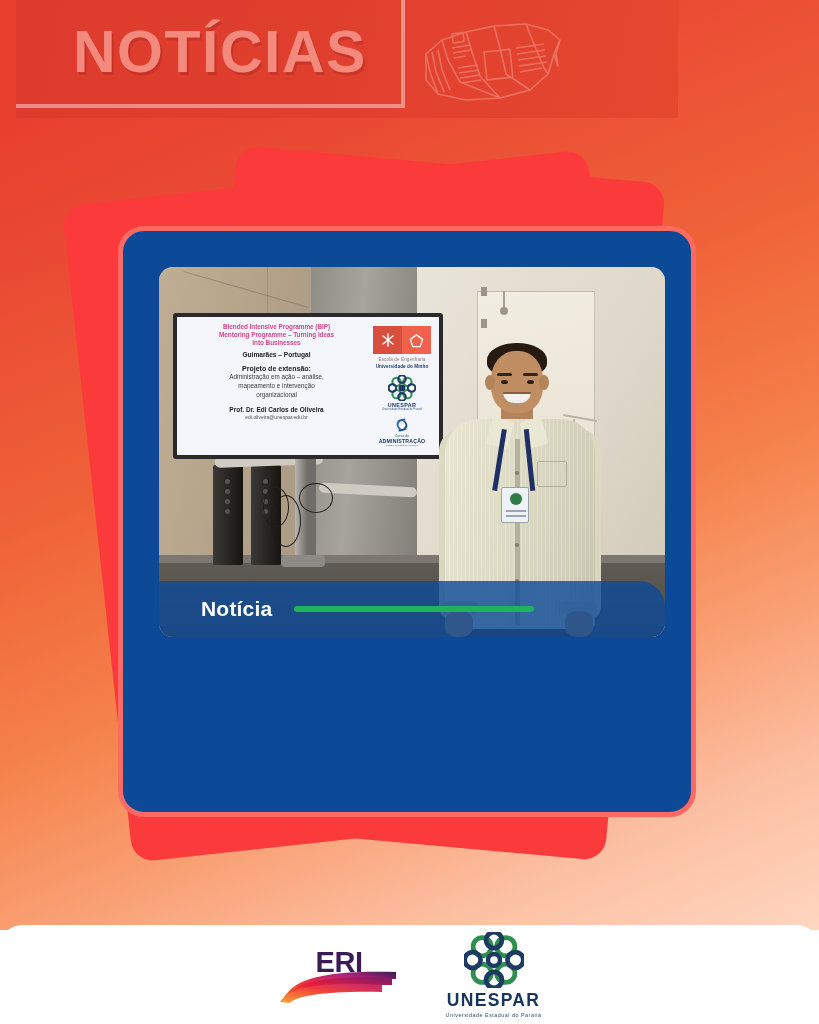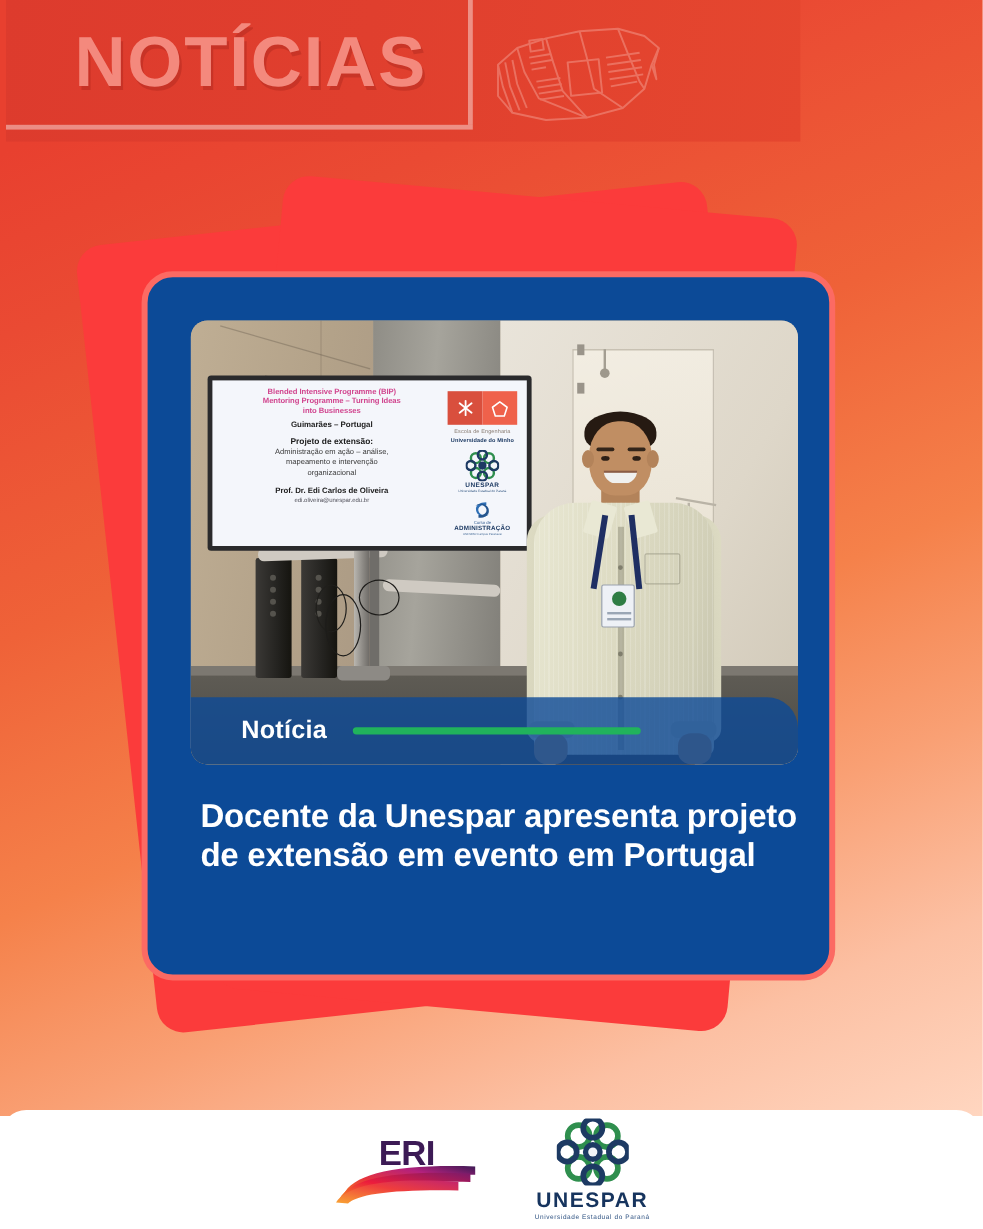--- a/index.html
+++ b/index.html
@@ -28,21 +28,21 @@
         #ea4a33 22%,
         #ef6238 42%,
         #f5814a 60%,
         #f9a074 74%,
         #fcc0a3 87%,
         #ffd6c0 100%);
   }
 
   
   .header {
-    position:absolute; left:5px; top:0; width:662px; height:118px;
+    position:absolute; left:16px; top:0; width:662px; height:118px;
     background:linear-gradient(100deg,#dd3b2d 0%,#e03f2e 45%,#e5472f 100%);
     overflow:hidden;
   }
   .header-rule-v {
     position:absolute; left:385px; top:-4px; width:4px; height:108px;
     background:rgba(255,255,255,.42);
   }
   .header-rule-h {
     position:absolute; left:0; top:104px; width:389px; height:4px;
     background:rgba(255,255,255,.42);
@@ -537,21 +537,20 @@
         <div class="p-hand-l"></div>
         <div class="p-hand-r"></div>
       </div>
 
       <div class="notice-strip">
         <div class="notice-label">Notícia</div>
         <div class="notice-line"></div>
       </div>
     </div>
 
-    <div class="headline">Docente da Unespar apresenta projeto de extensão em evento em Portugal</div>
   </div>
 
   <div class="footer">
     <div class="eri-logo">
       <div class="eri-text">ERI</div>
       <svg width="122" height="34" viewBox="0 0 122 34" style="position:absolute;left:0;top:24px">
         <defs>
           <linearGradient id="g1" x1="0" y1="1" x2="1" y2="0">
             <stop offset="0%" stop-color="#f58220"></stop>
             <stop offset="38%" stop-color="#e8343c"></stop>

